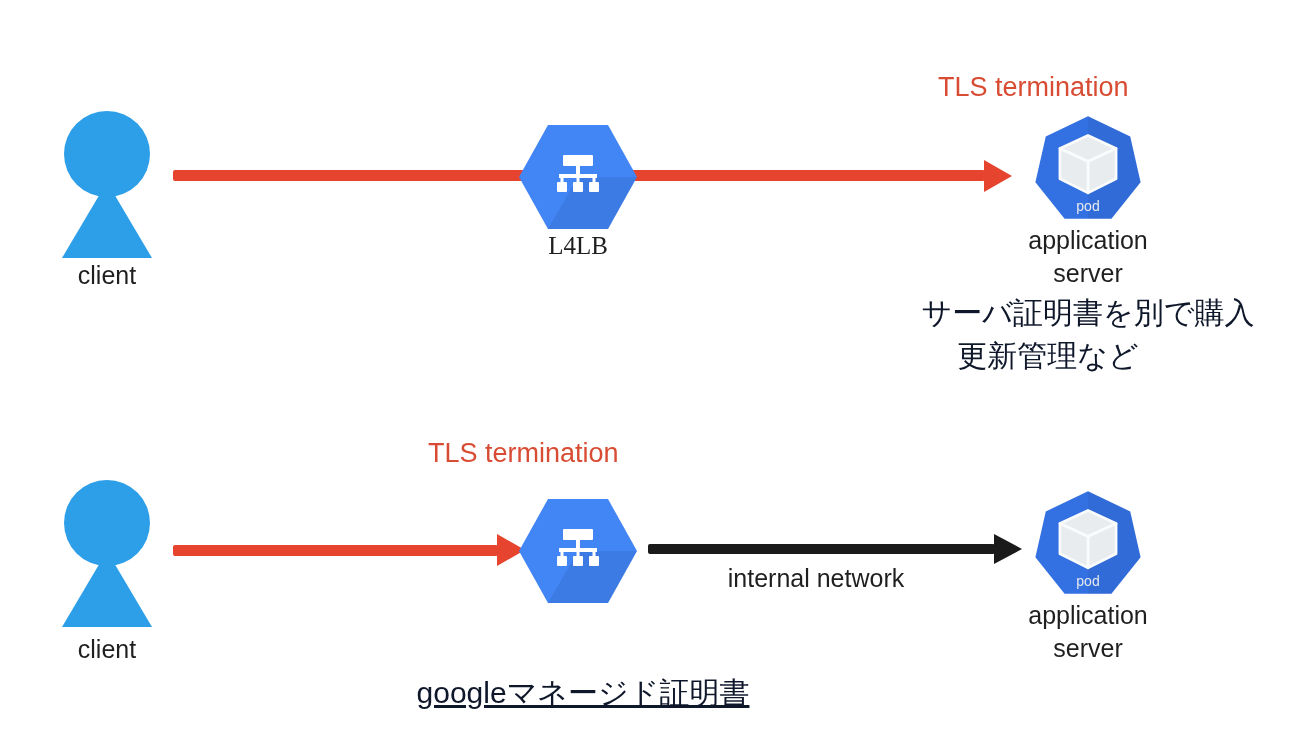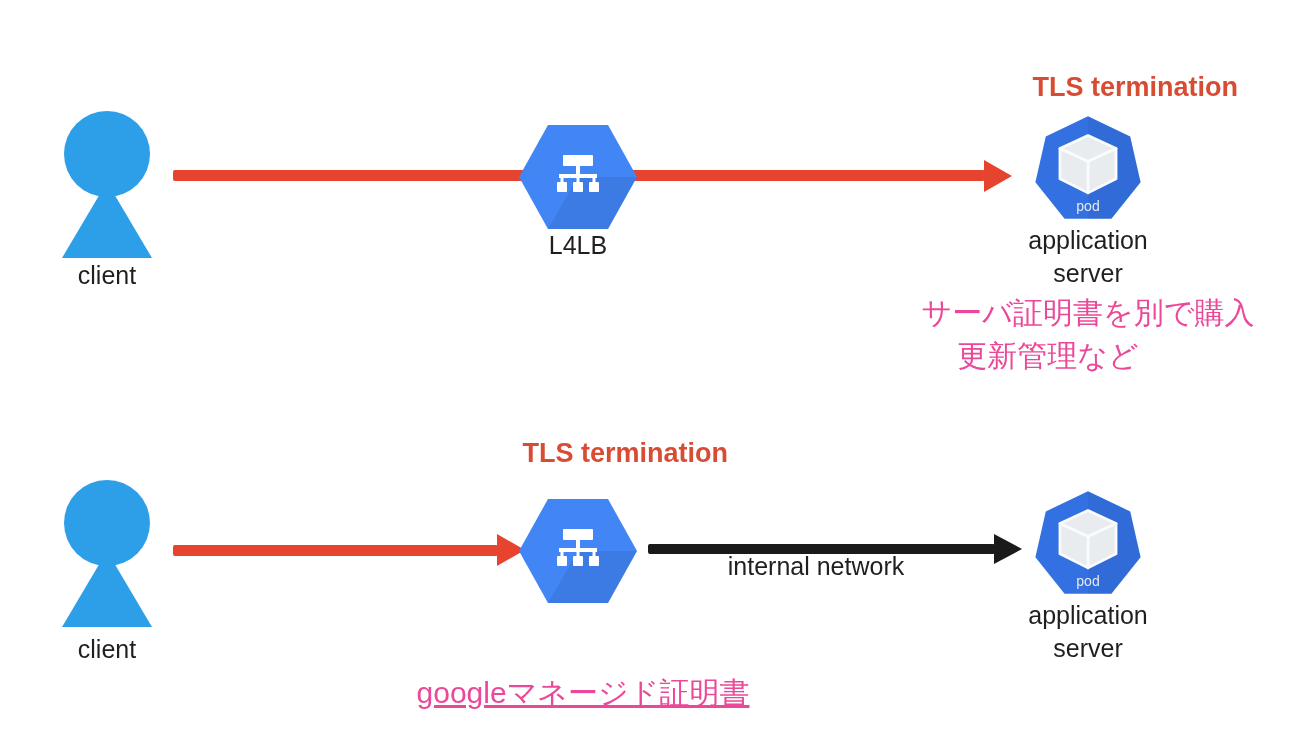--- a/index.html
+++ b/index.html
@@ -1,20 +1,20 @@
 <!DOCTYPE html>
 <html><head>
 <meta charset="utf-8">
 <style>
   html, body { margin:0; padding:0; background:#ffffff; }
   body { width:1300px; height:753px; position:relative; overflow:hidden;
          font-family:"Liberation Sans","DejaVu Sans",sans-serif; color:#1f1f1f; }
   .lbl { position:absolute; text-align:center; font-size:25px; color:#1f1f1f; line-height:1.25; }
-  .tls { position:absolute; text-align:right; font-size:27px; font-weight:700; color:#d84c33; }
-  .jp  { position:absolute; text-align:center; font-size:30px; color:#ec4899; }
+  .tls { position:absolute; text-align:left; font-size:27px; font-weight:400; color:#d84c33; }
+  .jp  { position:absolute; text-align:center; font-size:30px; color:#0f172a; }
   .line { position:absolute; height:11px; background:#e74430; border-radius:2px; z-index:1; }
   .line.black { background:#1a1a1a; height:10px; }
   .head { position:absolute; width:0; height:0;
           border-top:16px solid transparent; border-bottom:16px solid transparent;
           border-left:28px solid #e74430; z-index:1; }
   .head.black { border-top-width:15px; border-bottom-width:15px; border-left-color:#1a1a1a; }
   svg { position:absolute; z-index:2; }
   svg text { font-family:"Liberation Sans","DejaVu Sans",sans-serif; }
 </style>
 </head>
@@ -39,21 +39,21 @@
       <rect x="57" y="41" width="4" height="8"></rect>
       <rect x="40" y="49" width="38" height="4"></rect>
       <rect x="41.5" y="53" width="3" height="4"></rect>
       <rect x="57.5" y="53" width="3" height="4"></rect>
       <rect x="73.5" y="53" width="3" height="4"></rect>
       <rect x="38" y="57" width="10" height="10" rx="1"></rect>
       <rect x="54" y="57" width="10" height="10" rx="1"></rect>
       <rect x="70" y="57" width="10" height="10" rx="1"></rect>
     </g>
   </svg>
-  <div class="lbl" style="left:518px; top:230px; width:120px;">L4LB</div>
+  <div class="lbl" style="left:518px; top:230px; width:120px;font-family:Liberation Serif, serif;">L4LB</div>
 
   <div class="tls" style="left:938px; top:72px; width:300px;">TLS termination</div>
 
   <svg style="left:1034px; top:115px;" width="108" height="106" viewBox="0 0 100 96">
     <polygon points="50,0 89.1,18.8 98.7,61.1 71.7,95.1 28.3,95.1 1.3,61.1 10.9,18.8" fill="#3371e3"></polygon>
     <polygon points="50,0 89.1,18.8 98.7,61.1 71.7,95.1 50,95.1" fill="rgba(0,0,0,0.05)"></polygon>
     <g stroke="#fafbfc" stroke-width="2.5" stroke-linejoin="round" fill="#e9ecef">
       <polygon points="50,18 76,30 50,42 24,30"></polygon>
       <polygon points="76,30 76,58 50,71 50,42"></polygon>
       <polygon points="24,30 24,58 50,71 50,42"></polygon>
@@ -69,21 +69,21 @@
 
 <div>
 
   <div class="tls" style="left:428px; top:438px; width:300px;">TLS termination</div>
 
   <div class="line" style="left:173px; top:545px; width:325px;"></div>
   <div class="head" style="left:497px; top:534px;"></div>
 
   <div class="line black" style="left:648px; top:544px; width:347px;"></div>
   <div class="head black" style="left:994px; top:534px;"></div>
-  <div class="lbl" style="left:666px; top:551px; width:300px;">internal network</div>
+  <div class="lbl" style="left:666px; top:563px; width:300px;">internal network</div>
 
   <svg style="left:57px; top:475px;" width="100" height="156" viewBox="0 0 100 156">
     <circle cx="50" cy="48" r="43" fill="#2d9fe8"></circle>
     <polygon points="50,76 95,152 5,152" fill="#2d9fe8"></polygon>
   </svg>
   <div class="lbl" style="left:47px; top:634px; width:120px;">client</div>
 
   <svg style="left:519px; top:499px;" width="118" height="104" viewBox="0 0 118 104">
     <polygon points="0,52 29,0 89,0 118,52 89,104 29,104" fill="#4285f4"></polygon>
     <polygon points="59,52 118,52 89,104 29,104" fill="rgba(10,30,90,0.10)"></polygon>

